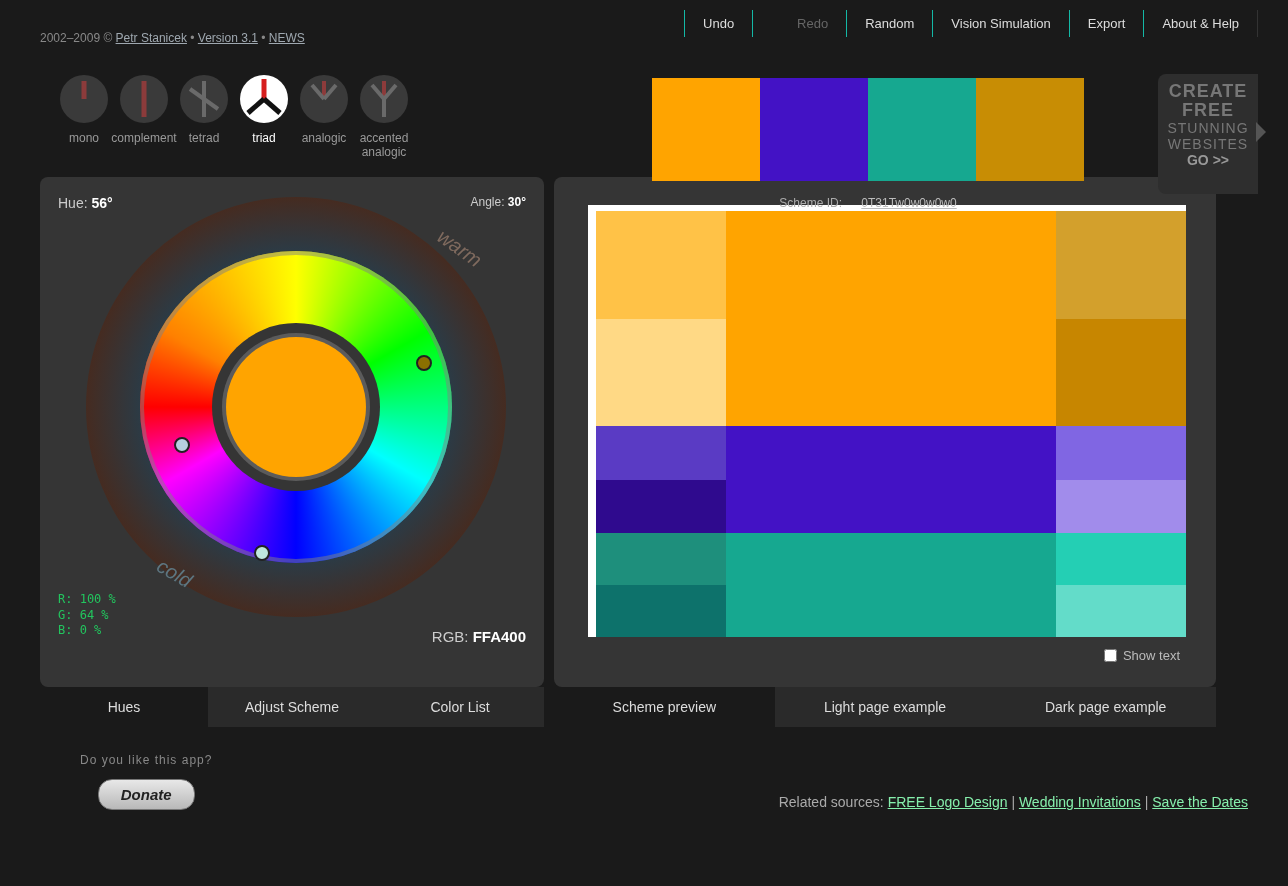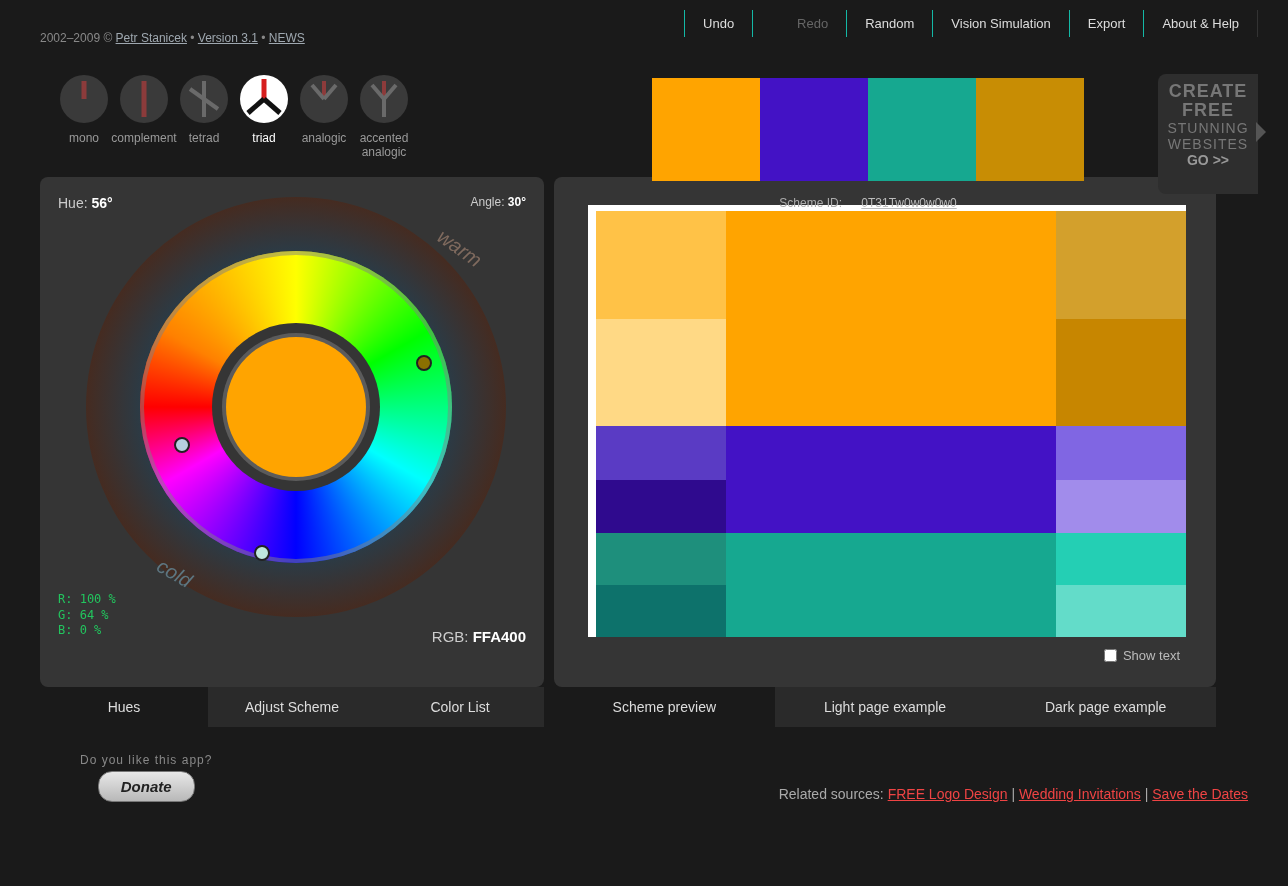--- a/index.html
+++ b/index.html
@@ -214,32 +214,32 @@
     display:flex; align-items:center; gap:6px;
   }
   .showtext input { width:13px; height:13px; }
 
   
   .footer {
     margin-top:66px;
     display:flex; justify-content:space-between; align-items:flex-end;
   }
   .donate-wrap { text-align:center; margin-left:40px;}
-  .donate-wrap .q { color:#888; font-size:12px; margin-bottom:4px; letter-spacing:1px;}
+  .donate-wrap .q { color:#888; font-size:12px; margin-bottom:12px; letter-spacing:1px;}
   .donate-btn {
     display:inline-block;
     background:linear-gradient(#e8e8e8,#b8b8b8);
     color:#222; font-weight:bold; font-style:italic;
     padding:6px 22px; border-radius:14px;
     border:1px solid #777; font-size:15px; cursor:pointer;
   }
   .related {
     color:#aaa; font-size:14px;
   }
-  .related a { color:#ef4444; text-decoration:underline; cursor:pointer; }
+  .related a { color:#86efac; text-decoration:underline; cursor:pointer; }
 </style>
 </head>
 <body>
 
 <div class="page-wrap">
   <div class="topnav">
     <a>Undo</a>
     <a class="disabled">Redo</a>
     <a>Random</a>
     <a>Vision Simulation</a>

